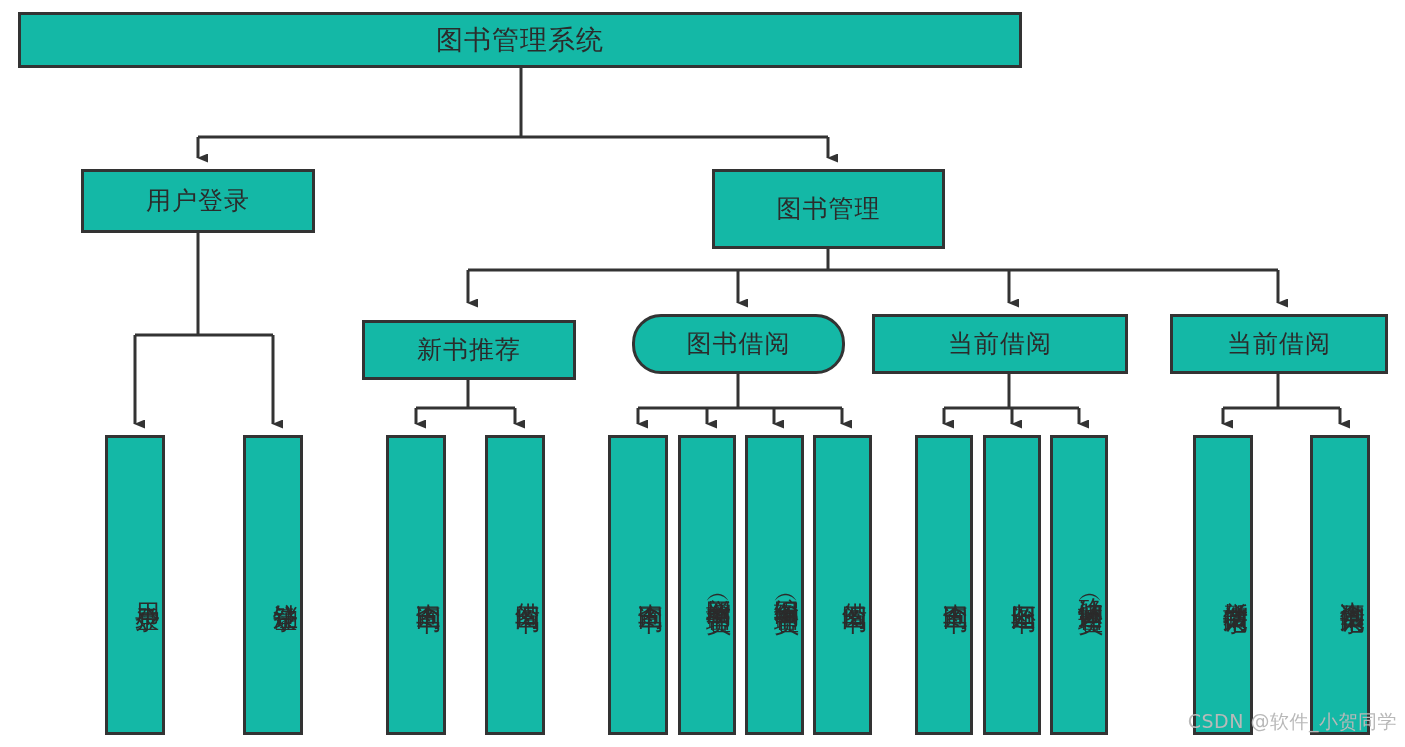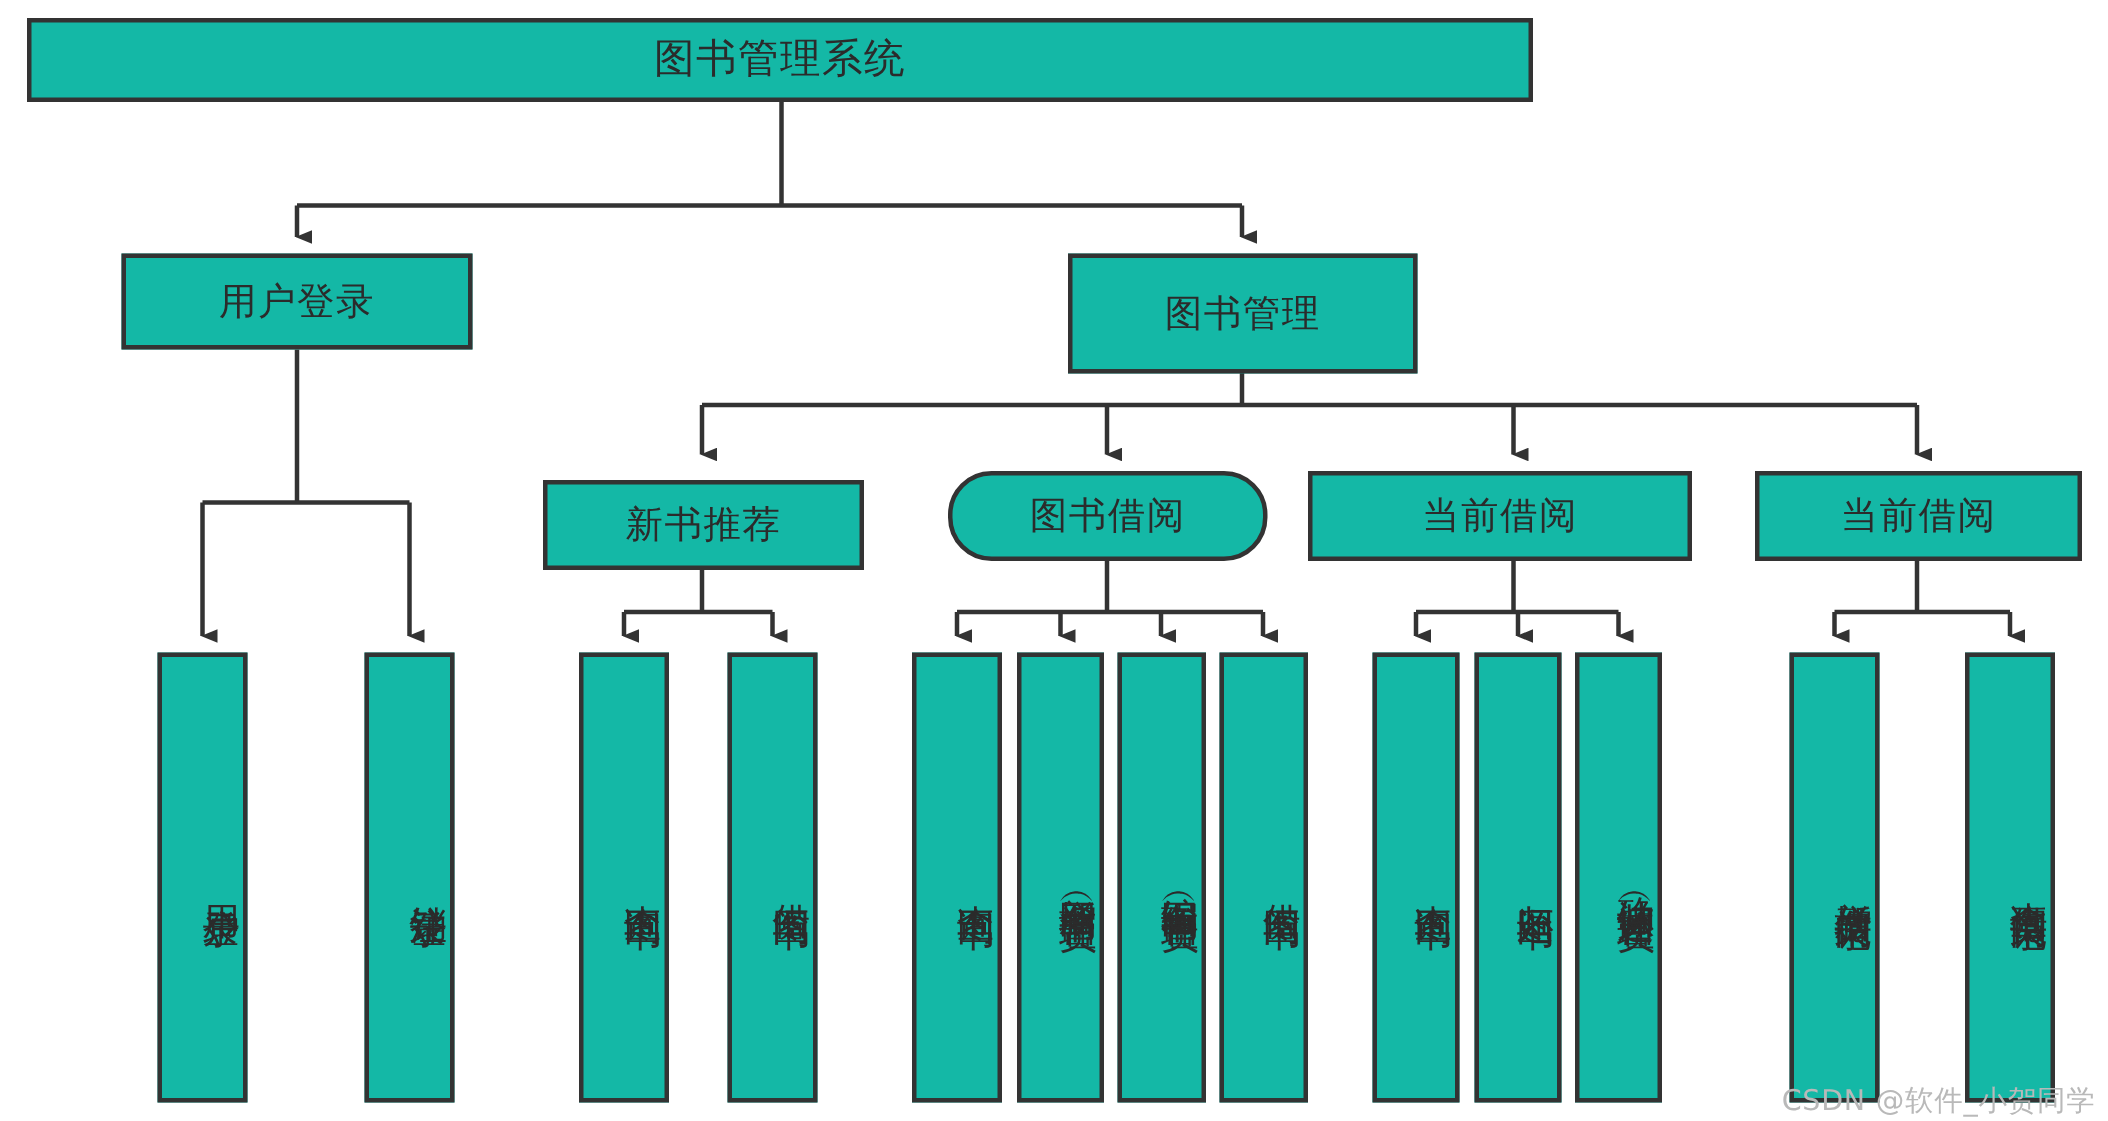--- a/index.html
+++ b/index.html
@@ -51,21 +51,21 @@
     align-items: flex-start;
     justify-content: center;
     text-align: left;
   }
   #title-node {
     font-size: 27px;
   }
   .watermark {
     position: absolute;
     right: 8px;
-    bottom: 0;
+    bottom: 12px;
     font-size: 19px;
     color: #b9b9b9;
     letter-spacing: 0.5px;
     white-space: nowrap;
   }
 </style>
 </head>
 <body>
 
 <div id="canvas">

